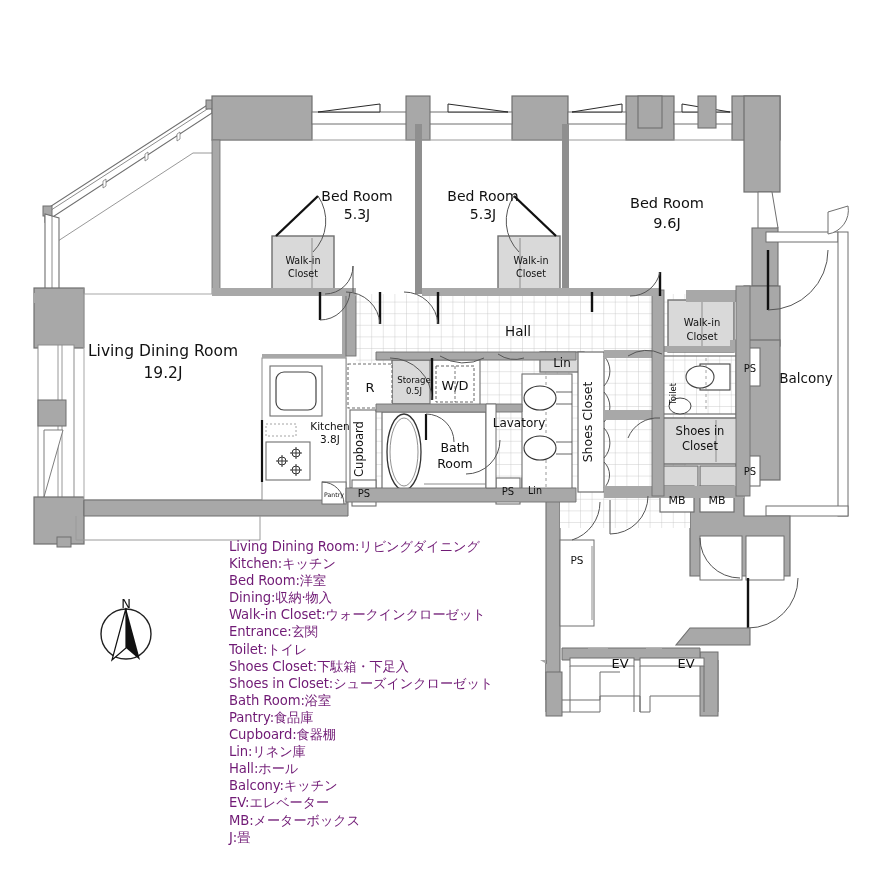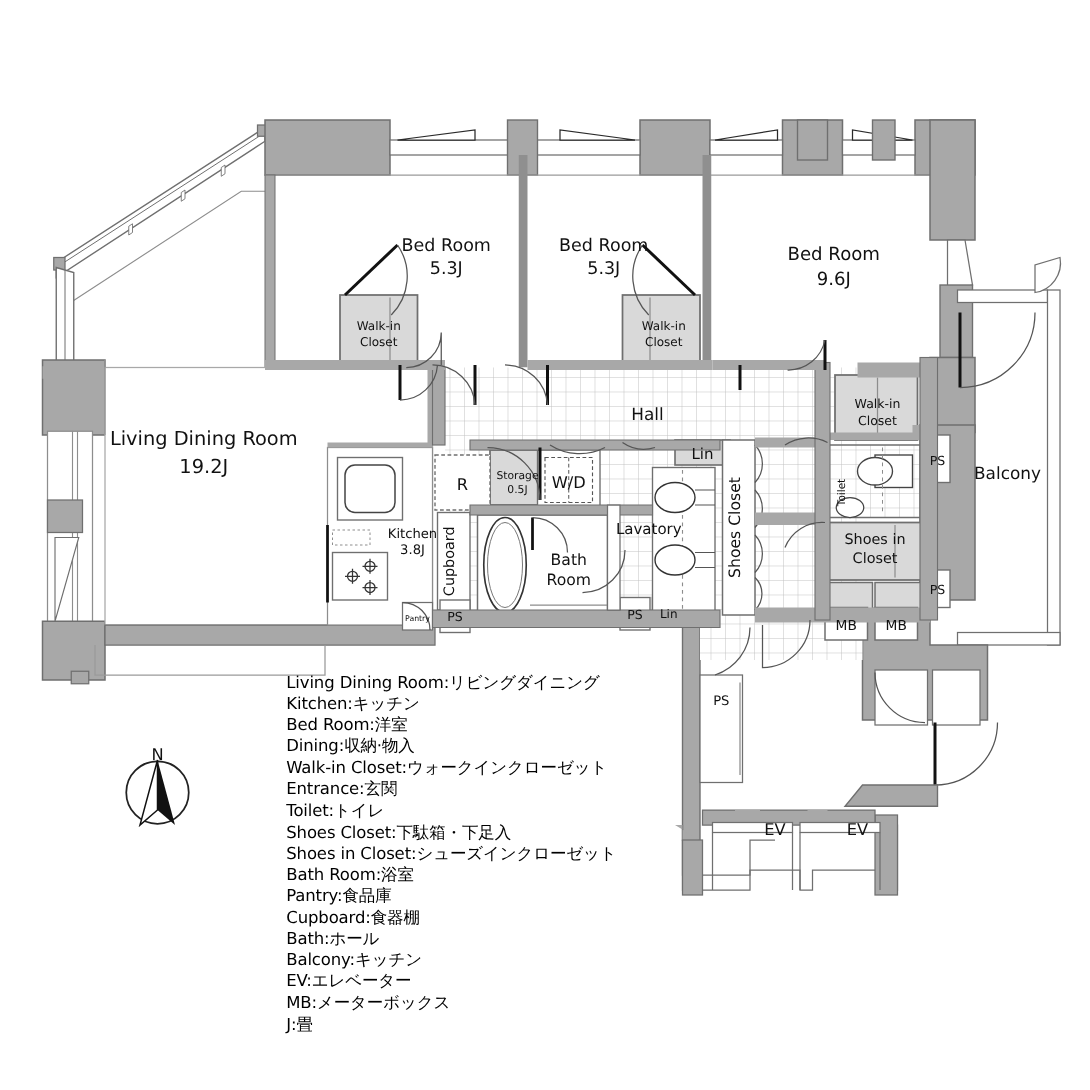--- a/index.html
+++ b/index.html
@@ -1,20 +1,20 @@
 <!DOCTYPE html>
 <html><head>
 <meta charset="utf-8">
 <style>
   html,body{margin:0;padding:0;background:#ffffff;}
   body{width:872px;height:872px;position:relative;overflow:hidden;
        font-family:"DejaVu Sans","Liberation Sans",sans-serif;color:#111;}
   #plan{position:absolute;left:0;top:0;width:872px;height:872px;}
   .legend{position:absolute;left:229px;top:538px;width:340px;}
-  .legend div{font-size:13.2px;line-height:17.1px;color:#000000;white-space:nowrap;letter-spacing:-0.1px;}
+  .legend div{font-size:13.2px;line-height:17.1px;color:#701a75;white-space:nowrap;letter-spacing:-0.1px;}
   svg text{font-family:"DejaVu Sans","Liberation Sans",sans-serif;fill:#111;}
 </style>
 </head>
 <body>
 
 <svg id="plan" viewBox="0 0 872 872">
   <defs>
     <pattern id="tile" width="11.6" height="11.6" patternUnits="userSpaceOnUse">
       <rect width="11.6" height="11.6" fill="#ffffff"></rect>
       <path d="M0 0 H11.6 M0 0 V11.6" stroke="#c2c2c2" stroke-width="0.8"></path>
@@ -330,18 +330,19 @@
   <div>Bed Room:洋室</div>
   <div>Dining:収納·物入</div>
   <div>Walk-in Closet:ウォークインクローゼット</div>
   <div>Entrance:玄関</div>
   <div>Toilet:トイレ</div>
   <div>Shoes Closet:下駄箱・下足入</div>
   <div>Shoes in Closet:シューズインクローゼット</div>
   <div>Bath Room:浴室</div>
   <div>Pantry:食品庫</div>
   <div>Cupboard:食器棚</div>
-  <div>Bath:ホール</div>
+  <div>Lin:リネン庫</div>
+  <div>Hall:ホール</div>
   <div>Balcony:キッチン</div>
   <div>EV:エレベーター</div>
   <div>MB:メーターボックス</div>
   <div>J:畳</div>
 </div>
 
 </body></html>

